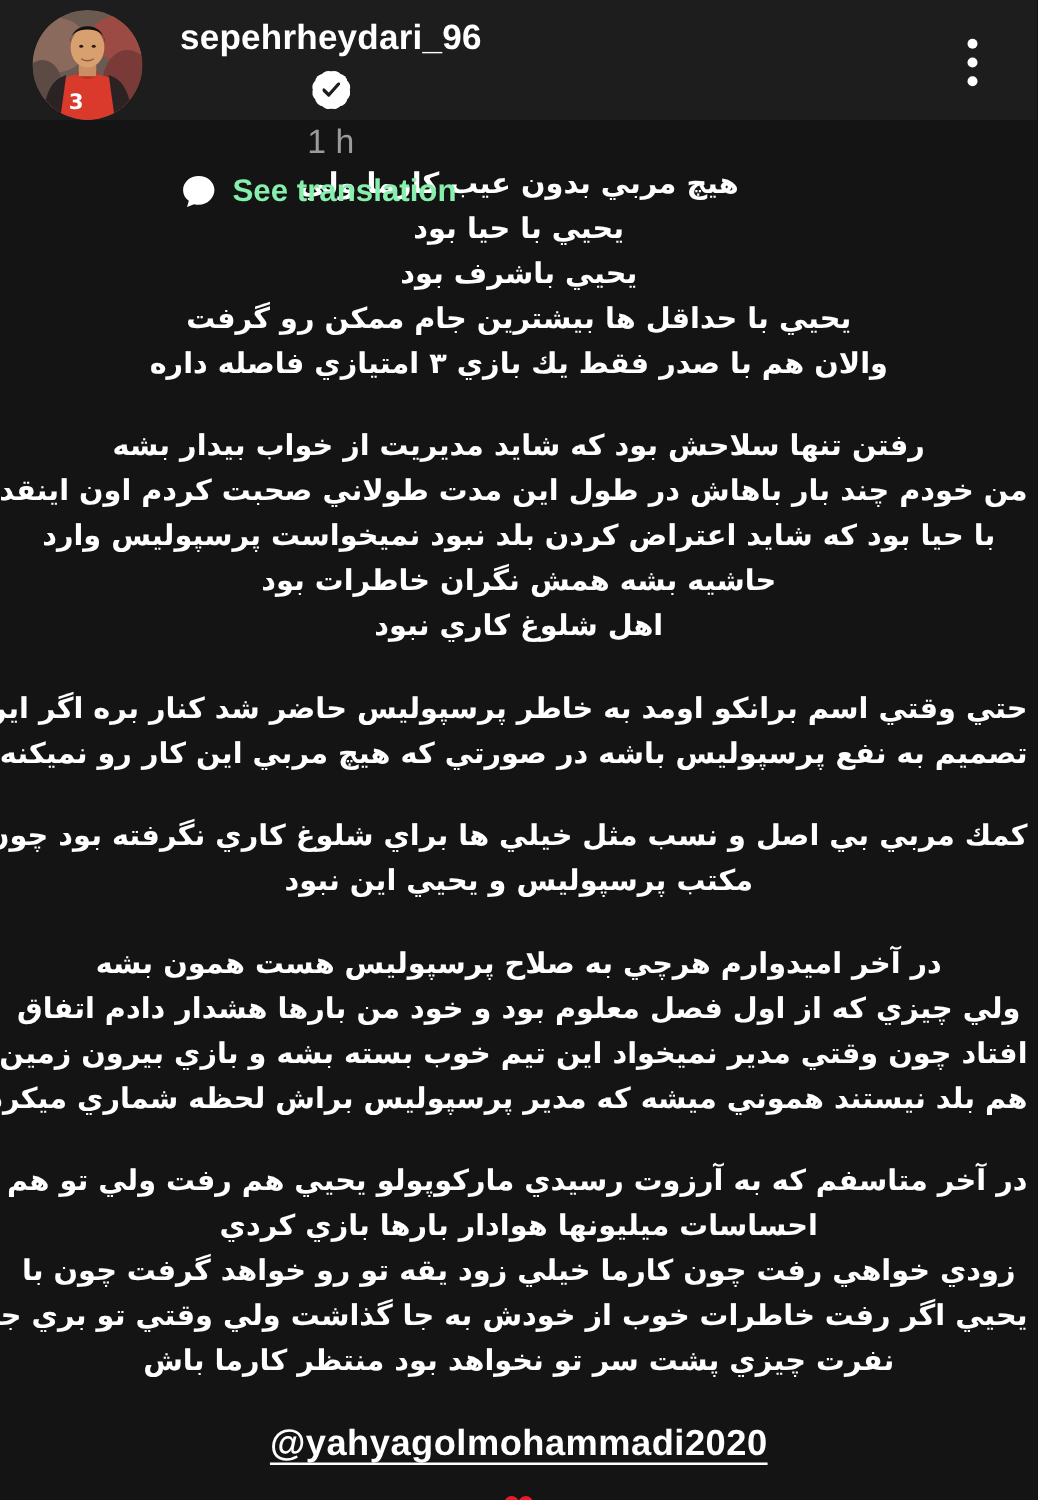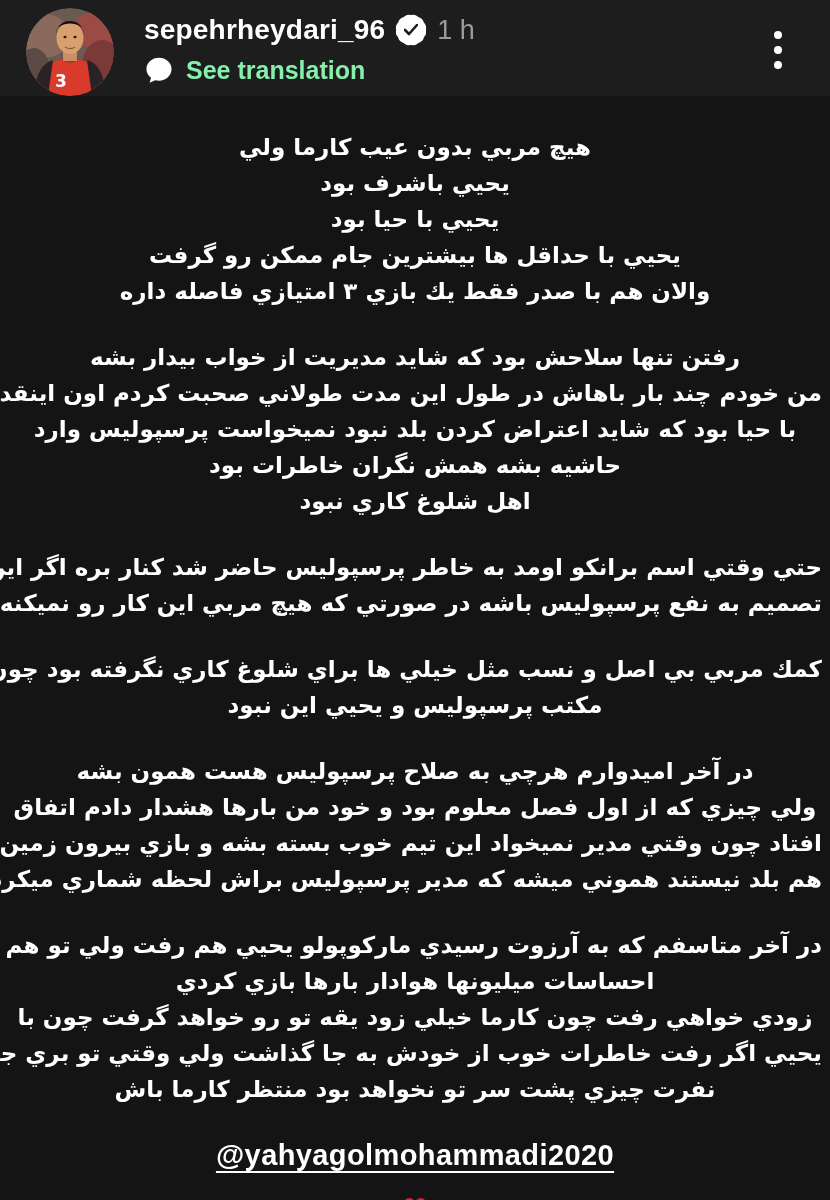--- a/index.html
+++ b/index.html
@@ -17,21 +17,21 @@
     background:#1d1d1d;
     display:flex;
     align-items:flex-start;
   }
   .avatar{
     position:absolute;left:26px;top:8px;
     width:88px;height:88px;border-radius:50%;
     overflow:hidden;flex:none;
   }
   .header-text{margin-left:144px;padding-top:14px;}
-  .row1{display:flex;align-items:center;gap:13px;}
+  .row1{display:flex;align-items:center;gap:13px;flex-direction:column;}
   .username{
     color:#fff;font-size:28px;font-weight:700;letter-spacing:0.2px;
   }
   .badge{position:relative;width:26px;height:26px;flex:none;}
   .badge i{position:absolute;inset:0;background:#fff;border-radius:7px;display:block;}
   .badge i:nth-child(2){transform:rotate(30deg);}
   .badge i:nth-child(3){transform:rotate(60deg);}
   .badge svg{position:absolute;inset:0;margin:auto;z-index:2;}
   .timestamp{color:#9b9b9b;font-size:27px;font-weight:400;}
   .row2{display:flex;align-items:center;gap:12px;margin-top:9px;cursor:pointer;}
@@ -134,22 +134,22 @@
       <i></i>
         <i></i>
         <i></i>
     </div>
   </div>
 
   <div class="post" lang="fa">
 
     <div class="para">
       <div class="line">هيچ مربي بدون عيب كارما ولي</div>
+      <div class="line">يحيي با حيا بود</div>
       <div class="line">يحيي باشرف بود</div>
-      <div class="line">يحيي با حيا بود</div>
       <div class="line">يحيي با حداقل ها بيشترين جام ممكن رو گرفت</div>
       <div class="line">والان هم با صدر فقط يك بازي ٣ امتيازي فاصله داره</div>
     </div>
 
     <div class="para">
       <div class="line">رفتن  تنها سلاحش بود كه شايد مديريت از خواب بيدار بشه</div>
       <div class="line">من خودم چند بار باهاش در طول اين مدت طولاني صحبت كردم اون اينقدر</div>
       <div class="line">با حيا بود كه شايد اعتراض كردن بلد نبود نميخواست پرسپوليس وارد</div>
       <div class="line">حاشيه بشه همش نگران خاطرات بود</div>
       <div class="line">اهل شلوغ كاري نبود</div>

